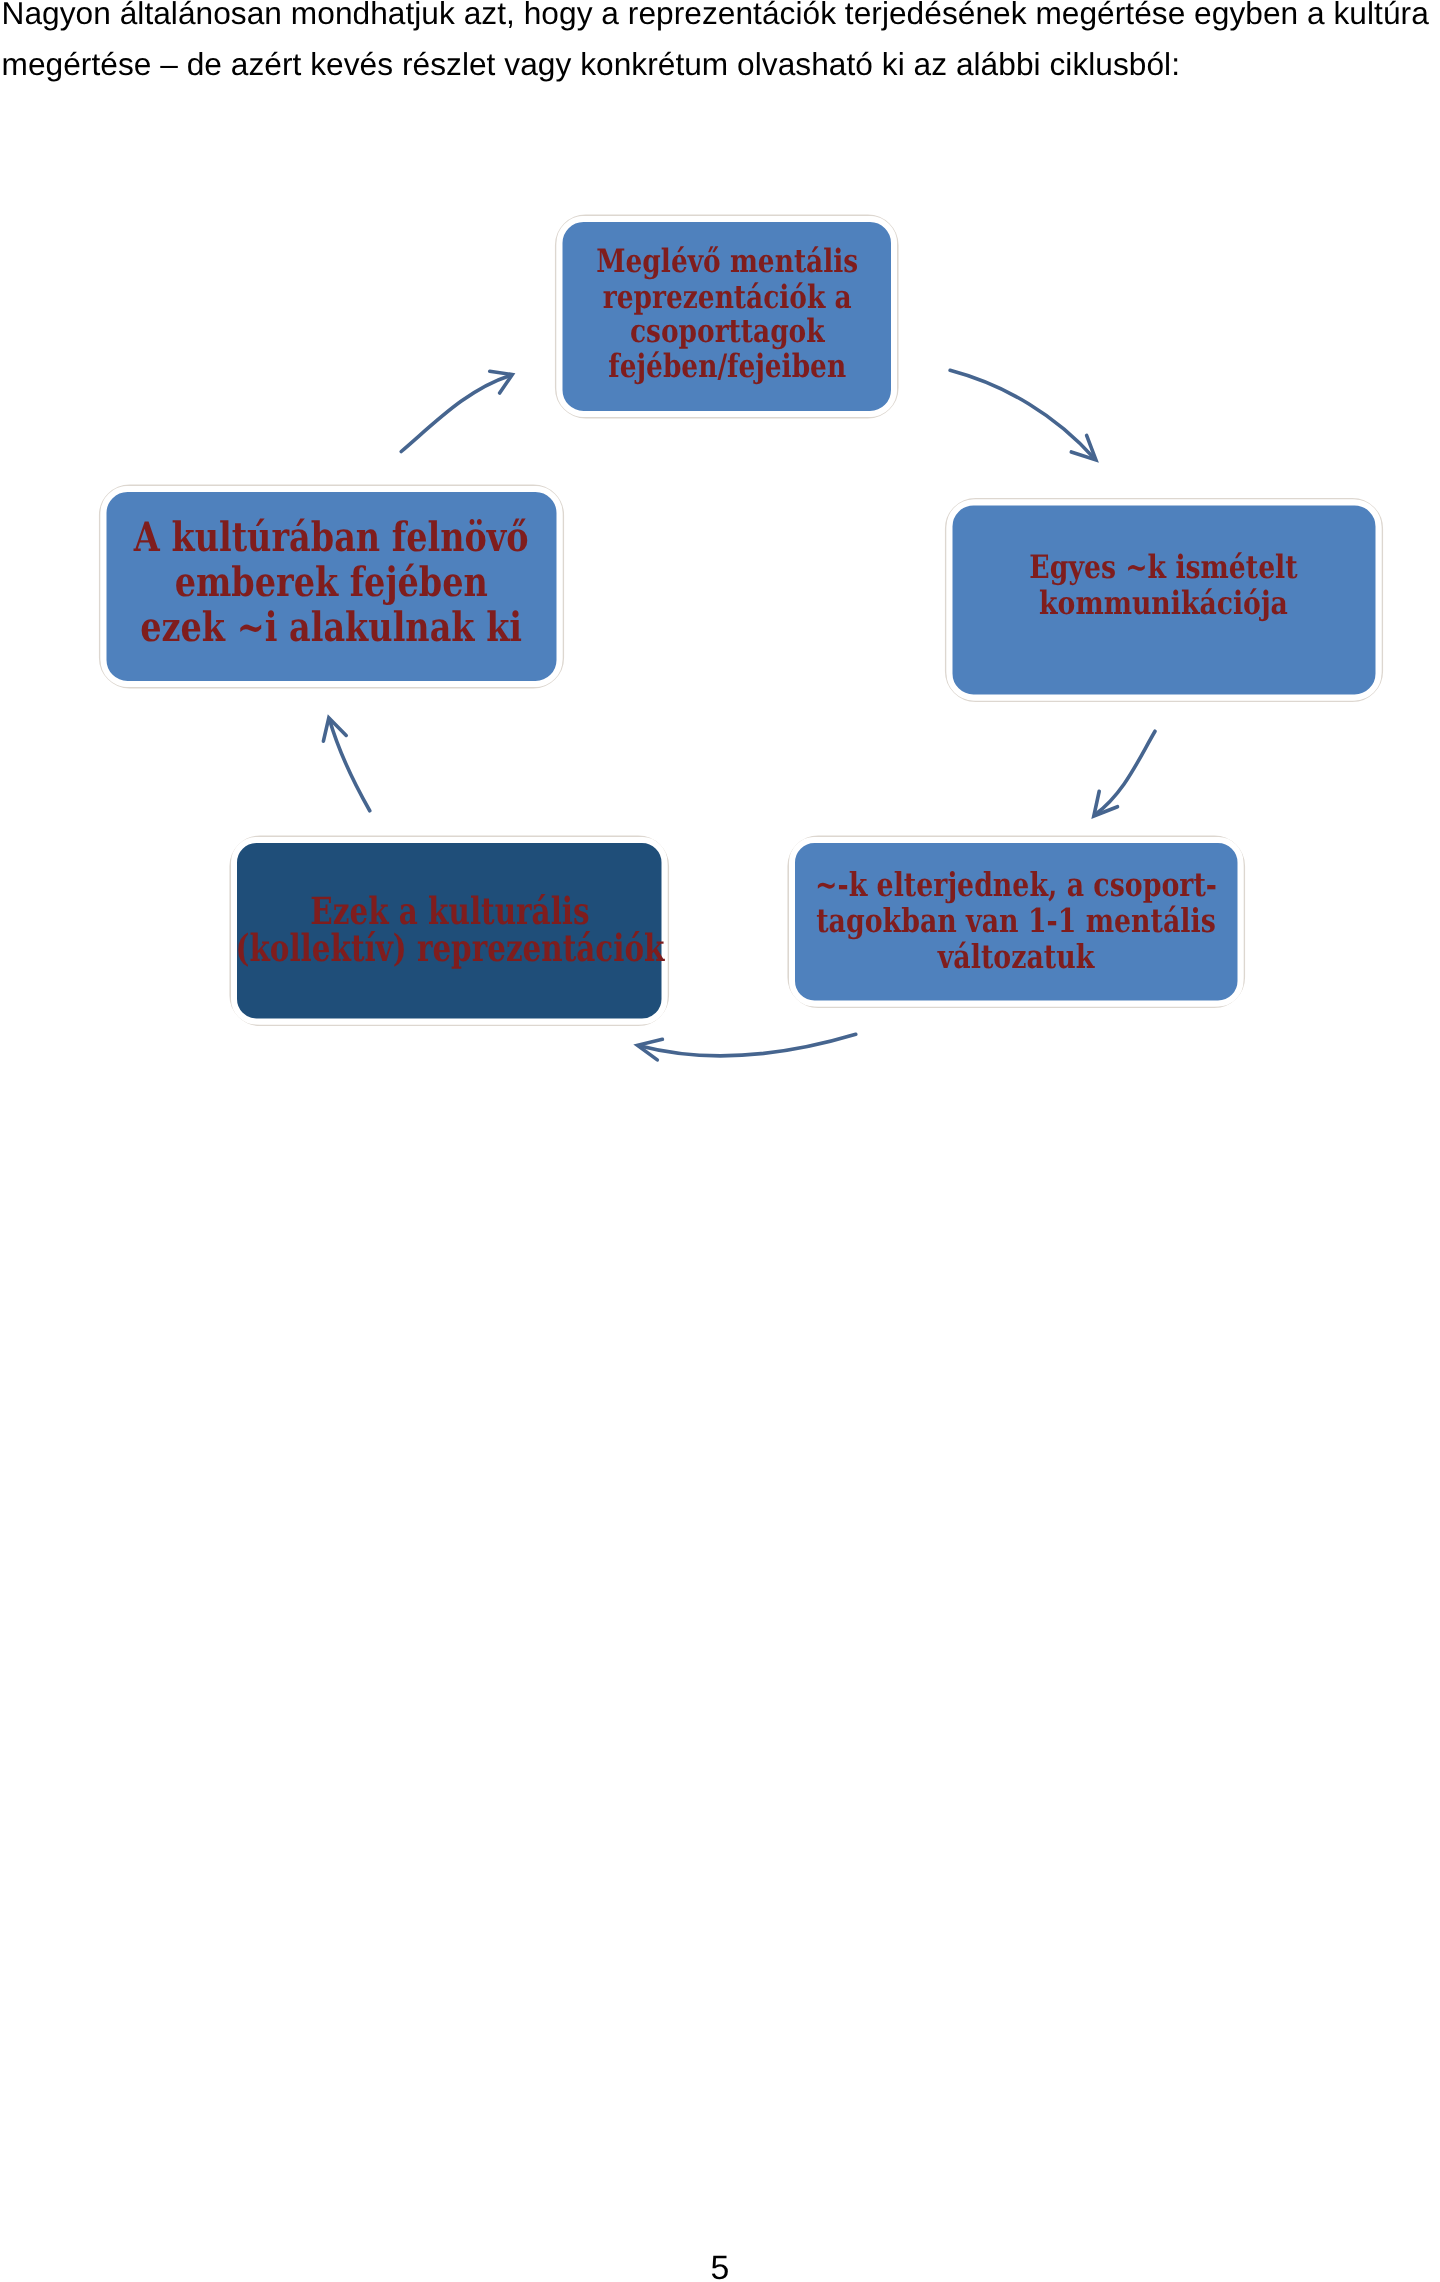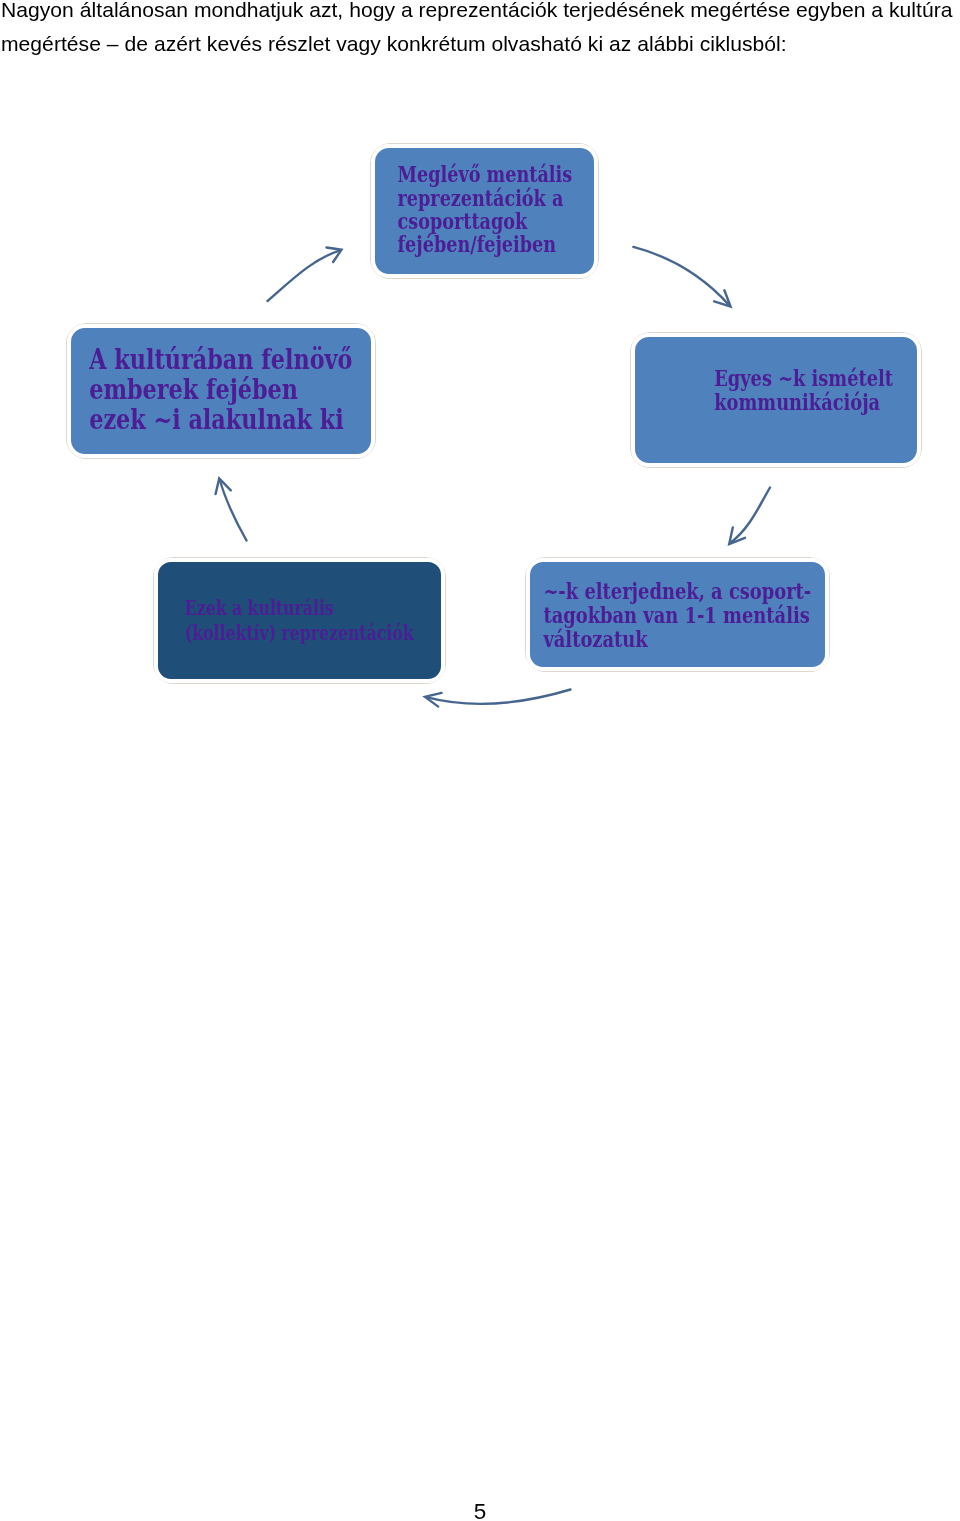--- a/index.html
+++ b/index.html
@@ -6,30 +6,30 @@
   html,body{margin:0;padding:0;}
   body{width:960px;height:1521px;background:#ffffff;position:relative;overflow:hidden;
        font-family:"Liberation Sans", sans-serif;}
   .page{position:absolute;inset:0;text-decoration:underline;}
   
   .para{position:absolute;left:1px;top:-7px;width:980px;font-size:21.1px;line-height:33.5px;letter-spacing:0.03px;
         color:#000;}
   
   .diagram{position:absolute;left:0;top:0;width:960px;height:1521px;}
   .dsvg{position:absolute;left:0;top:0;}
-  .nodebox{position:absolute;display:flex;align-items:center;justify-content:center;text-align:left;
-           color:#4c1d95;font-family:"DejaVu Serif Condensed","DejaVu Serif",serif;font-weight:bold;}
+  .nodebox{position:absolute;display:flex;align-items:center;justify-content:center;text-align:center;
+           color:#7f1d1d;font-family:"DejaVu Serif Condensed","DejaVu Serif",serif;font-weight:bold;}
   .nbtext{width:max-content;max-width:none;flex:0 0 auto;-webkit-font-smoothing:antialiased;opacity:0.999;}
   .nb1{left:375px;top:148px;width:219px;height:126px;font-size:21.5px;line-height:23.4px;}
   .nb1 .nbtext{transform:translateY(-1px) scaleX(0.911);}
   .nb5{left:71px;top:328px;width:300px;height:126px;font-size:27.1px;line-height:30px;}
   .nb5 .nbtext{transform:translateY(-1.5px) scaleX(0.915);}
-  .nb2{left:635px;top:337px;width:282px;height:108px;font-size:21.4px;line-height:23.9px;margin-left:28px;}
+  .nb2{left:635px;top:337px;width:282px;height:108px;font-size:21.4px;line-height:23.9px;}
   .nb2 .nbtext{transform:scaleX(0.925);}
-  .nb4{left:158px;top:562px;width:283px;height:117px;font-size:20px;line-height:24.3px;}
+  .nb4{left:158px;top:562px;width:283px;height:117px;font-size:25px;line-height:24.3px;}
   .nb4 .nbtext{transform:translateY(-0.2px) scaleX(0.872);}
   .nb3{left:530px;top:562px;width:295px;height:105px;font-size:22px;line-height:24px;border-radius:12px;}
   .nb3 .nbtext{transform:translateY(-0.5px) scaleX(0.903);}
   .ln{white-space:nowrap;}
   .pagenum{position:absolute;left:0;top:1501px;width:960px;text-align:center;font-size:22.5px;line-height:22.5px;color:#000;}
 </style>
 </head>
 <body>
 
 <div class="page">

